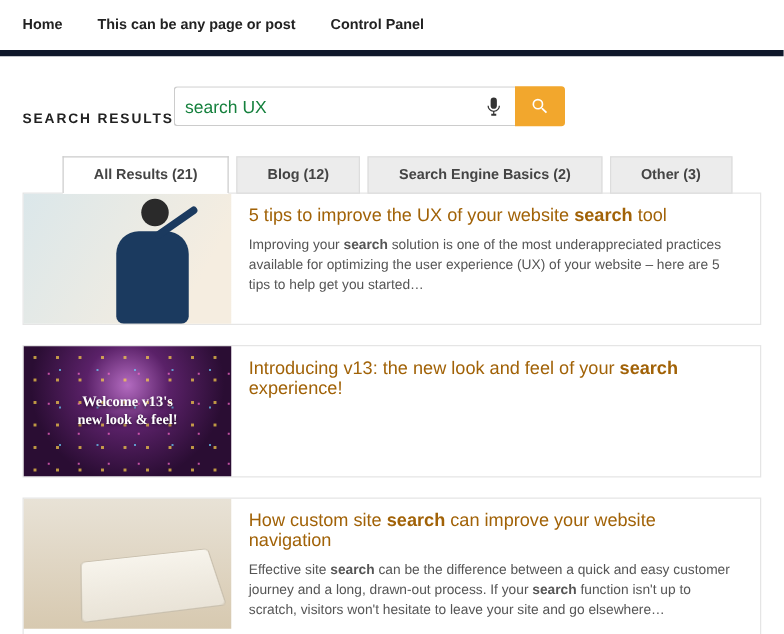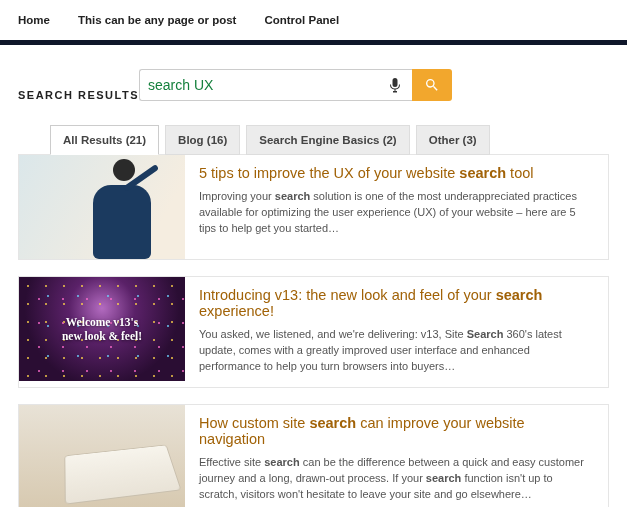--- a/index.html
+++ b/index.html
@@ -75,21 +75,21 @@
   }
   .searchbox button svg { fill: #fff; }
 
   .tabs {
     display: flex;
     gap: 6px;
     padding: 14px 18px 0 50px;
   }
   .tab {
     font-size: 11.5px;
-    padding: 8px 12px;
+    padding: 8px 24px;
     background: #ececec;
     color: #444;
     font-weight: 700;
     cursor: pointer;
     border: 1px solid #ddd;
   }
   .tab.active {
     background: #fff;
     border: 1px solid #ccc;
     border-bottom: 1px solid #fff;
@@ -225,21 +225,21 @@
     <button>
       <svg width="16" height="16" viewBox="0 0 24 24">
           <path d="M15.5 14h-.79l-.28-.27A6.471 6.471 0 0 0 16 9.5 6.5 6.5 0 1 0 9.5 16c1.61 0 3.09-.59 4.23-1.57l.27.28v.79L19 20.49 20.49 19 15.5 14zM9.5 14A4.5 4.5 0 1 1 14 9.5 4.5 4.5 0 0 1 9.5 14z"></path>
         </svg>
     </button>
   </div>
 </div>
 
 <div class="tabs">
   <div class="tab active">All Results (21)</div>
-  <div class="tab">Blog (16)</div>
+  <div class="tab">Blog (12)</div>
   <div class="tab">Search Engine Basics (2)</div>
   <div class="tab">Other (3)</div>
 </div>
 
 <div class="results">
 
   <div class="result">
     <div class="thumb thumb1">
       <div class="person"></div>
         <div class="head"></div>
@@ -257,23 +257,20 @@
 
   <div class="result">
     <div class="thumb thumb2">
       <div class="confetti"></div>
       <div class="overlay">Welcome v13's<br>new look &amp; feel!</div>
     </div>
     <div class="content">
       <div class="title">
         <span>Introducing v13: the new look and feel of your </span><span class="bold">search</span><span> experience!</span>
       </div>
-      <div class="snippet">
-        <span>You asked, we listened, and we're delivering: v13, Site </span><span class="bold">Search</span><span> 360's latest update, comes with a greatly improved user interface and enhanced performance to help you turn browsers into buyers…</span>
-      </div>
     </div>
   </div>
 
   <div class="result">
     <div class="thumb thumb3">
       <div class="laptop"></div>
     </div>
     <div class="content">
       <div class="title">
         <span>How custom site </span><span class="bold">search</span><span> can improve your website navigation</span>

